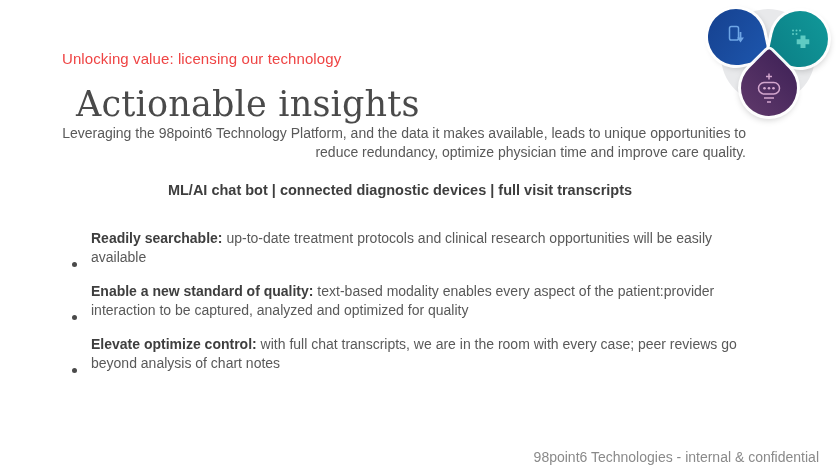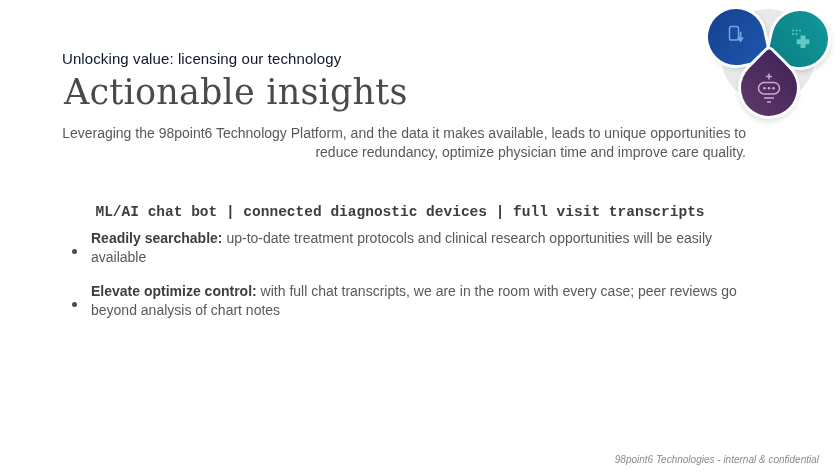--- a/index.html
+++ b/index.html
@@ -2,52 +2,52 @@
 <html><head>
 <meta charset="utf-8">
 <style>
   html,body { margin:0; padding:0; background:#ffffff; }
   body { width:840px; height:473px; font-family:"Liberation Sans", sans-serif; }
   .slide {
     position:relative; width:840px; height:473px; background:#ffffff; overflow:hidden;
   }
   .kicker {
     position:absolute; left:62px; top:50px;
-    font-size:15px; font-weight:400; color:#0f172a; letter-spacing:0.1px;
+    font-size:15px; font-weight:400; color:#ef4444; letter-spacing:0.1px;
   }
   .title {
     position:absolute; left:60px; top:68px;
     font-family:"DejaVu Serif", "Liberation Serif", serif;
     font-size:35px; font-weight:400; color:#4a4a4a; letter-spacing:0.2px;
   }
   .intro {
     position:absolute; left:62px; top:124px; width:684px;
     font-size:14px; line-height:18.5px; color:#595959;text-align:right;
   }
   .highlight {
-    position:absolute; left:62px; top:204px; width:676px; text-align:center;
-    font-size:14.5px; font-weight:700; color:#3e3e3e;font-family:Liberation Mono, monospace;
+    position:absolute; left:62px; top:182px; width:676px; text-align:center;
+    font-size:14.5px; font-weight:700; color:#3e3e3e;
   }
   .bullets {
     position:absolute; left:72px; top:229px; width:672px;
     list-style:none; margin:0; padding:0;
   }
   .bullet {
-    display:flex; align-items:center; margin:0 0 15px 0;
+    display:flex; align-items:flex-end; margin:0 0 15px 0;
     font-size:14px; line-height:19px; color:#595959;
   }
   .bullet .dot {
     flex:none; width:5px; height:5px; border-radius:50%;
     background:#4a4a4a; margin:7px 14px 0 0;
   }
   .bullet .txt { width:652px; }
   .bullet .lead { font-weight:700; color:#3e3e3e; }
   .footer {
     position:absolute; right:21px; bottom:8px;
-    font-size:10px; font-style:italic; color:#8a8a8a;
+    font-size:14px; color:#8a8a8a;
   }
   
   .logo { position:absolute; left:690px; top:0; width:150px; height:130px; }
   .logo-bg {
     position:absolute; left:31px; top:9px; width:94px; height:94px;
     border-radius:50%; background:#e8e9eb; z-index:0;
   }
   .petal {
     position:absolute; width:56px; height:56px; z-index:1;
     box-shadow:0 0 0 3px rgba(255,255,255,0.95), 2px 3px 7px rgba(0,0,0,0.22);
@@ -72,30 +72,34 @@
   .icon-teal   { left:97px; top:26px; }
   .icon-purple { left:64px; top:72px; }
 </style>
 </head>
 <body>
 
 <div class="slide">
 
   <div class="kicker">Unlocking value: licensing our technology</div>
 
-  <h1 class="title" style="margin:4px">Actionable insights</h1>
+  <h1 class="title" style="margin:16px">Actionable insights</h1>
 
   <p class="intro" style="margin:0">Leveraging the 98point6 Technology Platform, and the data it makes available, leads to unique opportunities to reduce redundancy, optimize physician time and improve care quality.</p>
 
   <div class="highlight">ML/AI chat bot | connected diagnostic devices | full visit transcripts</div>
 
   <ul class="bullets">
     <li class="bullet">
       <span class="dot"></span>
       <span class="txt"><span class="lead">Readily searchable:</span><span> up-to-date treatment protocols and clinical research opportunities will be easily available</span></span>
+    </li>
+    <li class="bullet">
+      <span class="dot"></span>
+      <span class="txt"><span class="lead">Enable a new standard of quality:</span><span> text-based modality enables every aspect of the patient:provider interaction to be captured, analyzed and optimized for quality</span></span>
     </li>
     <li class="bullet">
       <span class="dot"></span>
       <span class="txt"><span class="lead">Elevate optimize control:</span><span> with full chat transcripts, we are in the room with every case; peer reviews go beyond analysis of chart notes</span></span>
     </li>
   </ul>
 
   <div class="footer">98point6 Technologies - internal &amp; confidential</div>
 
   <div class="logo">

